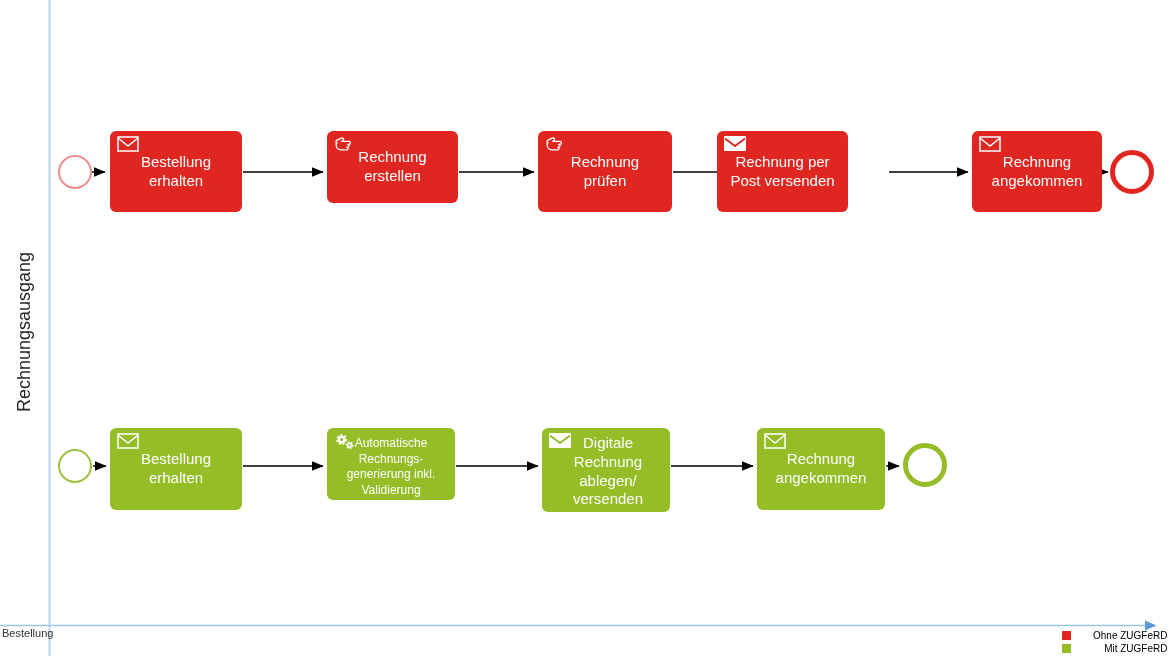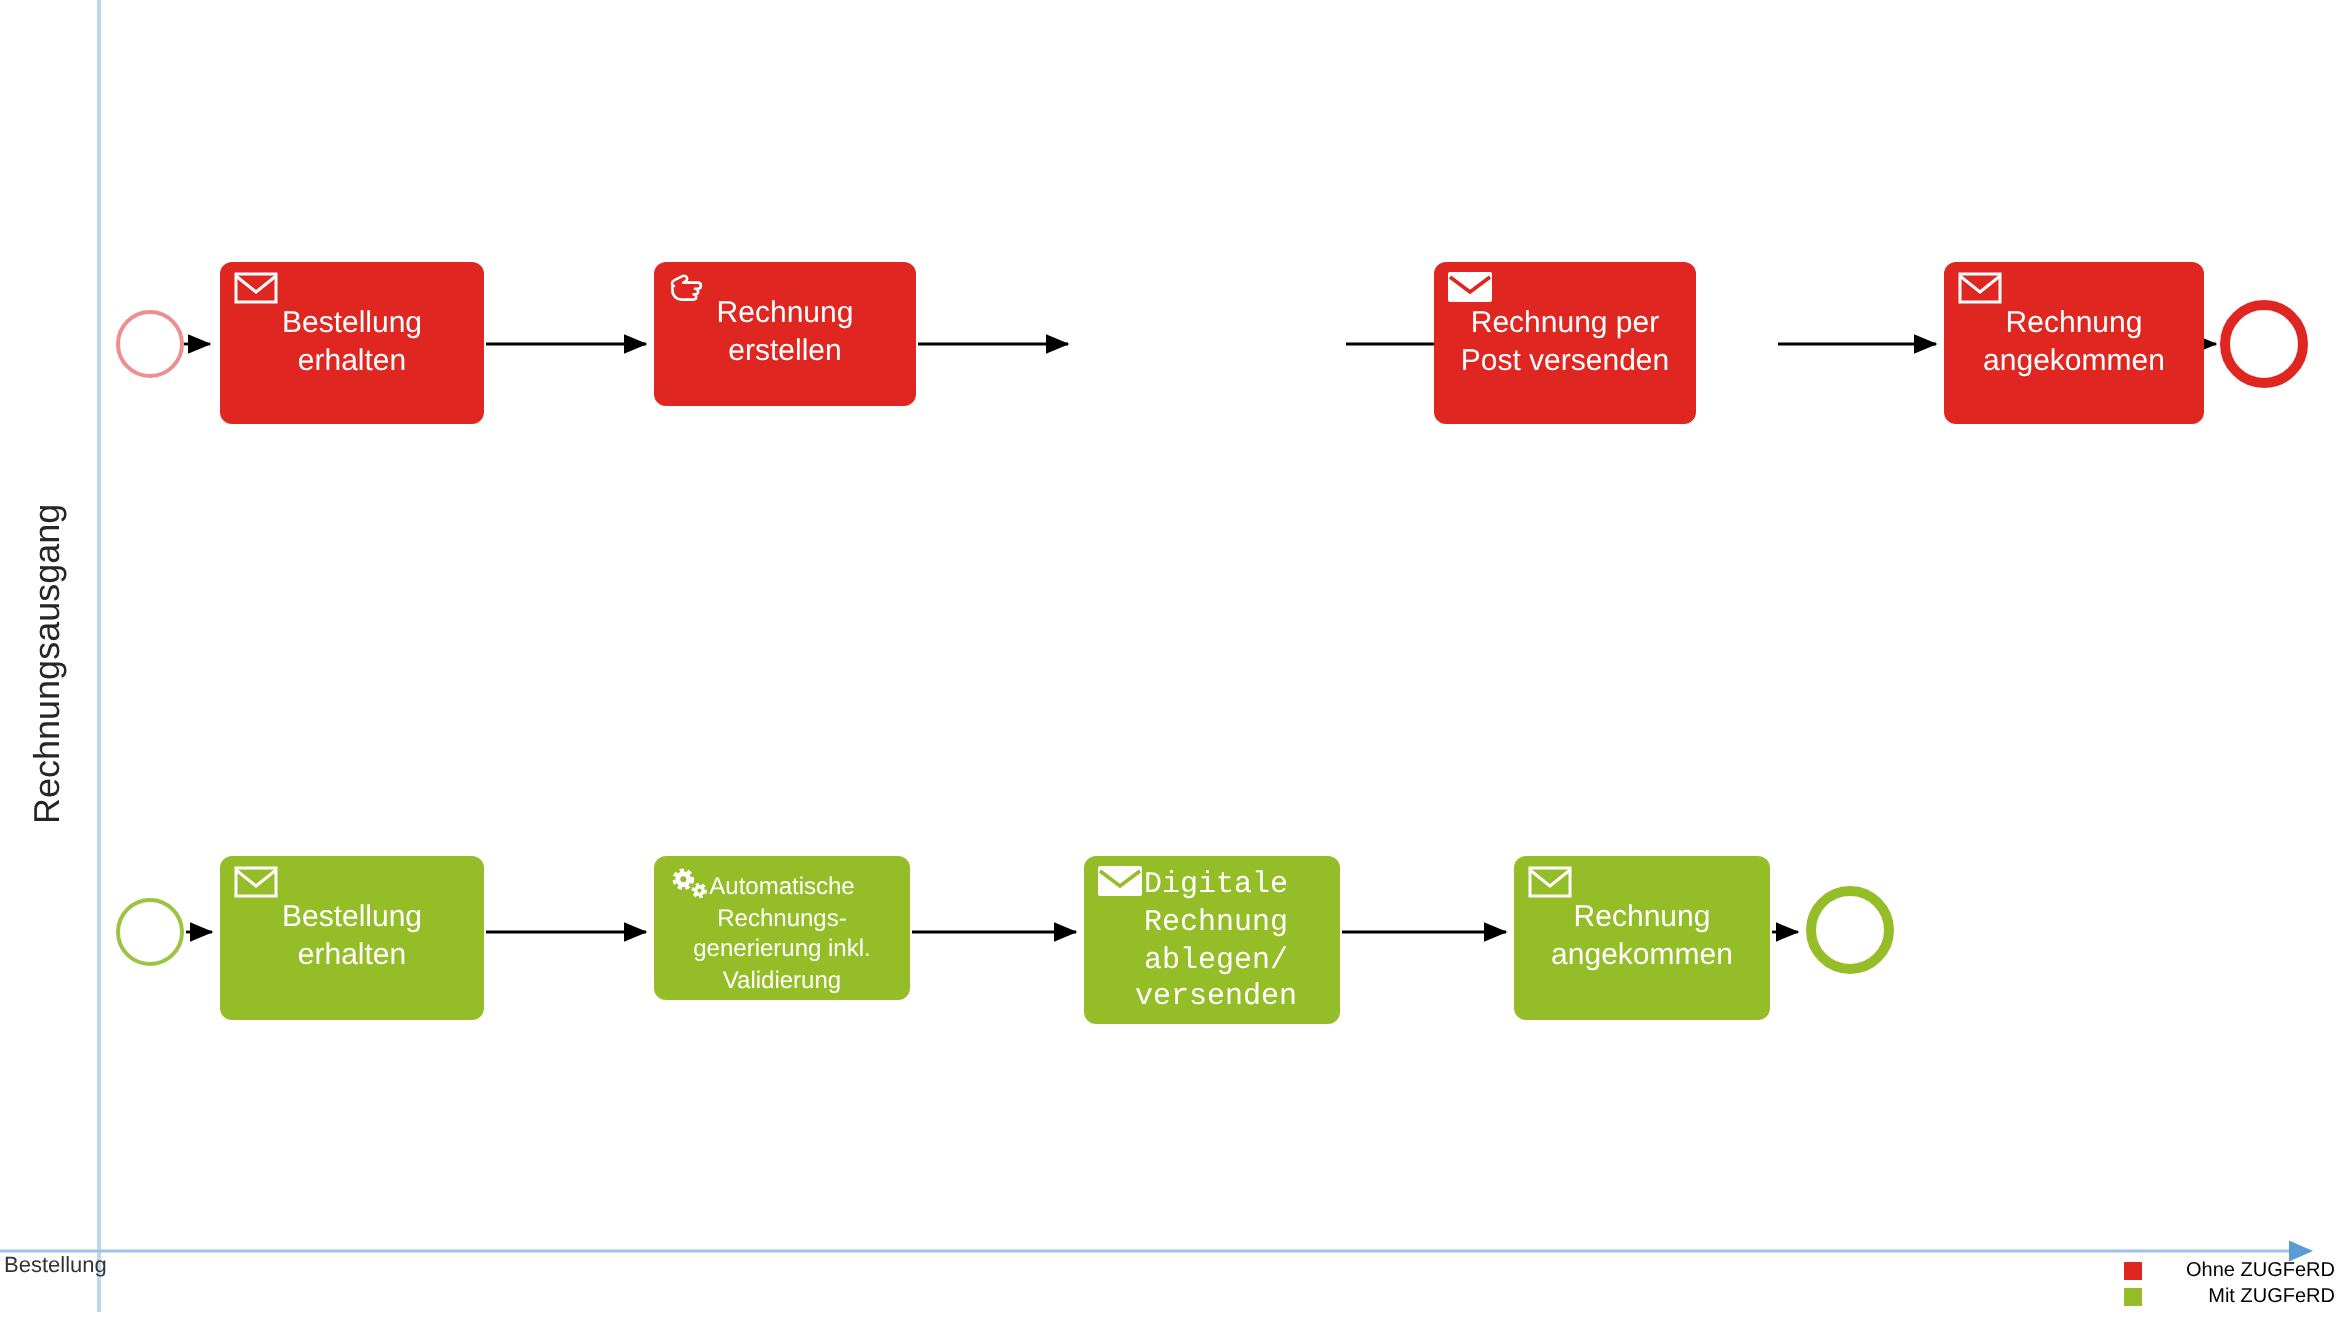--- a/index.html
+++ b/index.html
@@ -11,21 +11,21 @@
   .task{position:absolute;z-index:2;border-radius:6px;color:#fff;
         display:flex;flex-direction:column;justify-content:center;align-items:center;
         text-align:center;font-size:15px;line-height:1.25;padding:0 10px;box-sizing:border-box;}
   .task.red{background:#e02620;}
   .task.green{background:#94bd28;}
   .task .icon{position:absolute;top:5px;left:7px;line-height:0;}
   .task.red .icon{color:#e02620;}
   .task.green .icon{color:#94bd28;}
   .task.tall{justify-content:flex-start;padding-top:6px;}
   .task.small-text{font-size:12px;line-height:1.3;padding-top:8px;}
-  .task.narrow{padding-left:20px;padding-right:16px;font-family:Liberation Mono, monospace;}
+  .task.narrow{padding-left:20px;padding-right:16px;}
 
   
   .event{position:absolute;z-index:2;border-radius:50%;background:#fff;box-sizing:border-box;}
   .event.start-red{border:2px solid #ee8f8f;}
   .event.end-red{border:5px solid #e02620;}
   .event.start-green{border:2px solid #9cc341;}
   .event.end-green{border:5px solid #94bd28;}
 
   
   .y-axis-label{position:absolute;left:8px;top:232px;height:200px;width:32px;z-index:2;
@@ -91,20 +91,28 @@
 
   <div class="task red" style="left:327px;top:131px;width:131px;height:72px;">
     <span class="icon">
       <svg width="20" height="17" viewBox="0 0 20 17">
           <path d="M3,7 C1.7,6.7 1.7,4.8 3,4.2 L7.2,2.1 C8,1.7 9,1.9 9.4,2.7 C9.8,3.5 9.4,4.4 8.6,4.8 L7.6,5.3 L14.8,5.3 C17,5.3 17,8.4 14.8,8.4 L13.5,8.4 C15.6,8.4 15.6,11.2 13.5,11.2 L12.8,11.2 C14.6,11.2 14.5,13.8 12.7,13.8 L6.8,13.8 C4.3,13.8 2.2,11.8 2.2,9.3 L2.2,7 Z" fill="none" stroke="#fff" stroke-width="1.3" stroke-linejoin="round"></path>
         </svg>
     </span>
     <span class="label">Rechnung erstellen</span>
   </div>
 
+  <div class="task red" style="left:538px;top:131px;width:134px;height:81px;">
+    <span class="icon">
+      <svg width="20" height="17" viewBox="0 0 20 17">
+          <path d="M3,7 C1.7,6.7 1.7,4.8 3,4.2 L7.2,2.1 C8,1.7 9,1.9 9.4,2.7 C9.8,3.5 9.4,4.4 8.6,4.8 L7.6,5.3 L14.8,5.3 C17,5.3 17,8.4 14.8,8.4 L13.5,8.4 C15.6,8.4 15.6,11.2 13.5,11.2 L12.8,11.2 C14.6,11.2 14.5,13.8 12.7,13.8 L6.8,13.8 C4.3,13.8 2.2,11.8 2.2,9.3 L2.2,7 Z" fill="none" stroke="#fff" stroke-width="1.3" stroke-linejoin="round"></path>
+        </svg>
+    </span>
+    <span class="label">Rechnung prüfen</span>
+  </div>
 
   <div class="task red" style="left:717px;top:131px;width:131px;height:81px;">
     <span class="icon">
       <svg width="22" height="15" viewBox="0 0 22 15">
           <rect width="22" height="15" rx="1" fill="#fff"></rect>
           <path d="M1,2.5 L11,10 L21,2.5" fill="none" stroke="currentColor" stroke-width="1.8"></path>
         </svg>
     </span>
     <span class="label">Rechnung per Post versenden</span>
   </div>

